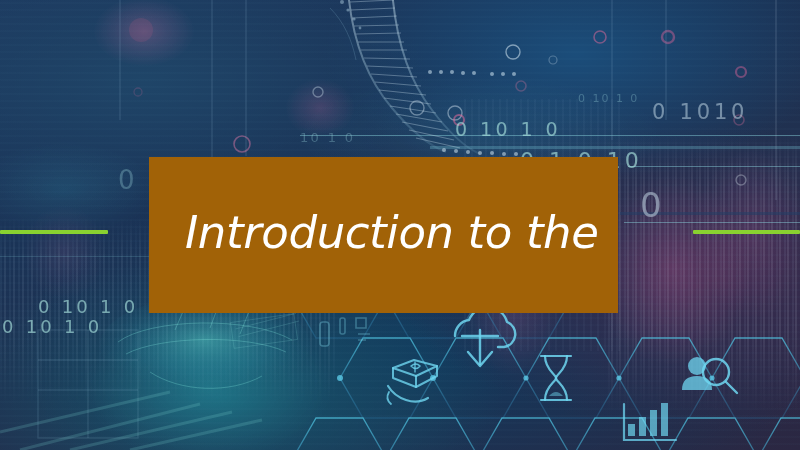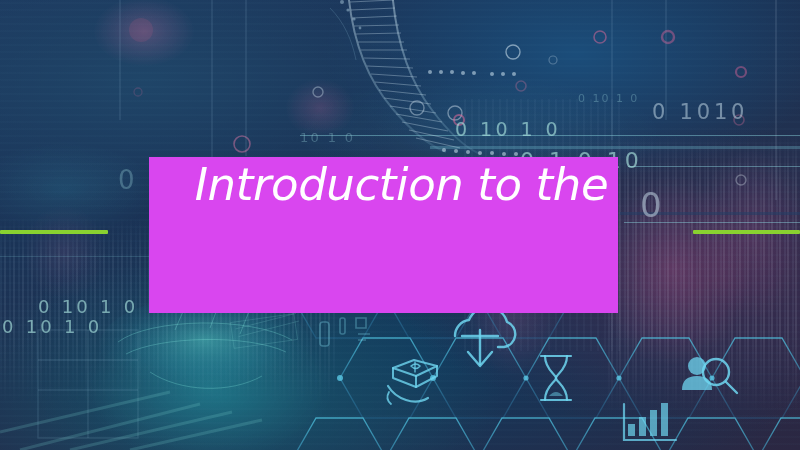--- a/index.html
+++ b/index.html
@@ -130,23 +130,23 @@
     border-radius: 1px;
   }
 
   
   #title-card {
     position: absolute;
     left: 149px;
     top: 157px;
     width: 469px;
     height: 156px;
-    background: #d946ef;
+    background: #a16207;
     display: flex;
-    flex-direction: row;
+    flex-direction: column;
     justify-content: center;
     padding-left: 36px;
     padding-bottom: 4px;
   }
   #title-card .tline {
     color: #ffffff;
     font-family: "DejaVu Sans", sans-serif;
     font-style: italic;
     font-weight: 400;
     font-size: 45px;

